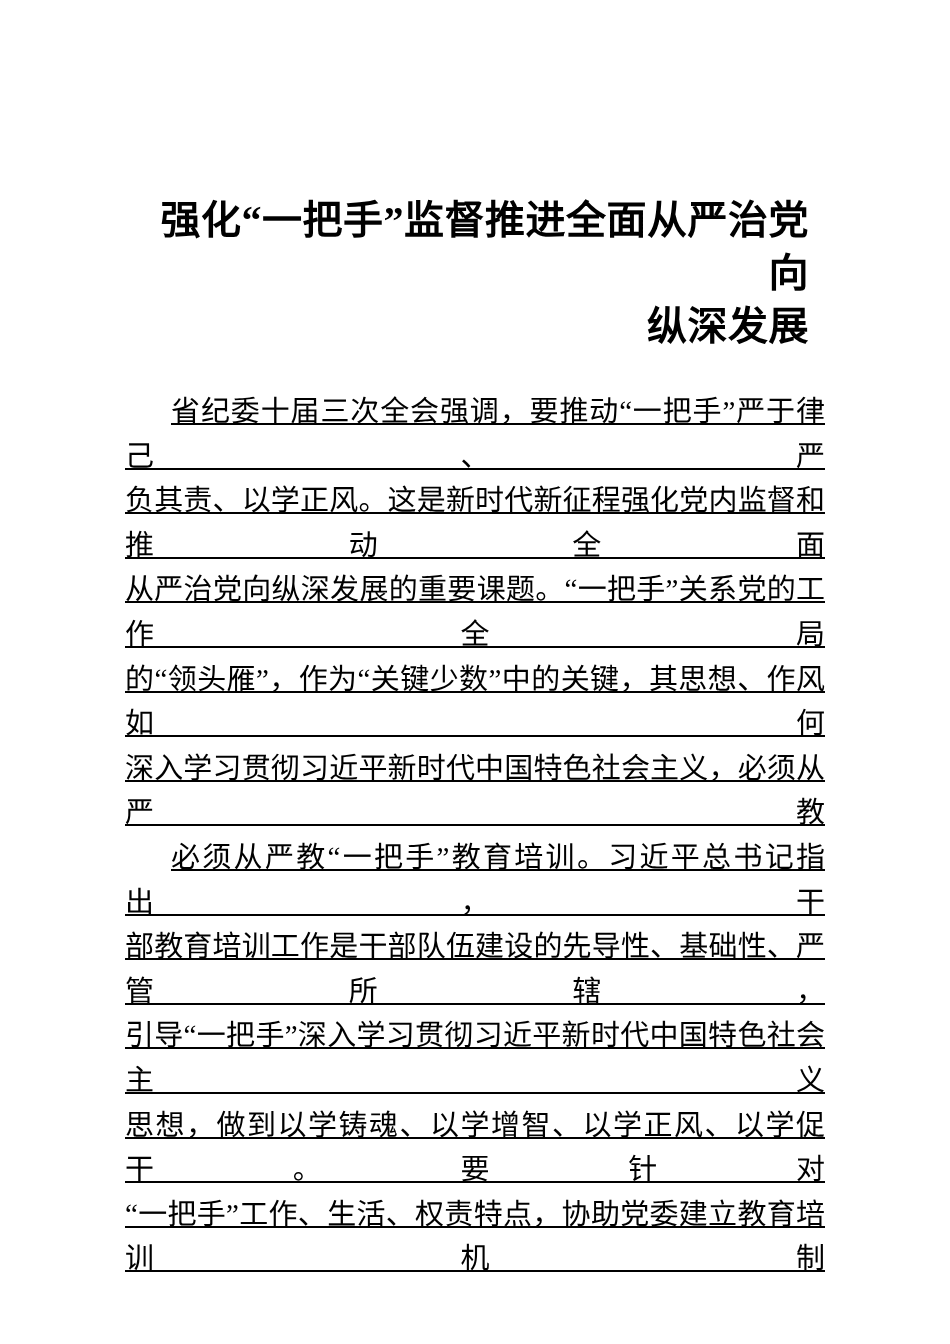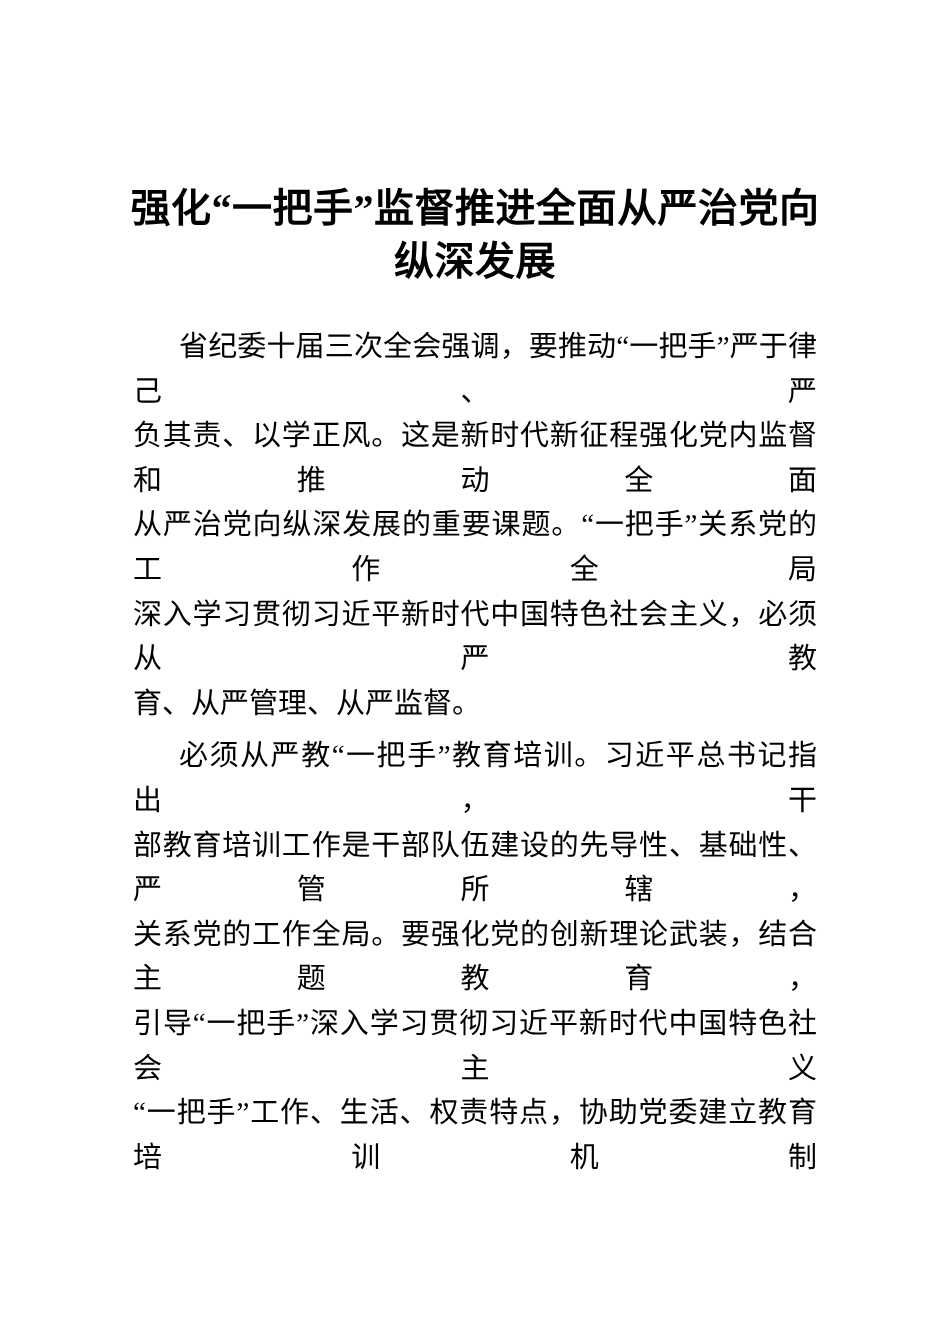--- a/index.html
+++ b/index.html
@@ -15,38 +15,39 @@
     margin: 0 auto;
     background: #ffffff;
     color: #000000;
     overflow: hidden;
     font-family: "Liberation Serif", "DejaVu Serif", serif;
   }
   .content {
     padding: 178px 125px 0 125px;
   }
   .doc-title {
-    margin: 4px;
+    margin: 16px;
     font-size: 40px;
     line-height: 53px;
     font-weight: 700;
-    text-align: center;
+    text-align: right;
     letter-spacing: 0.5px;
   }
   .doc-title .tline {
     display: block;
   }
   .doc-body {
     margin-top: 36px;
     font-size: 29px;
     line-height: 44.6px;
   }
   .para {
-    margin: 8px;
+    margin: 0;
     padding: 0;
+    text-decoration: underline;
   }
   .line {
     display: block;
     text-align: justify;
     white-space: nowrap;
   }
   .line.just {
     text-align-last: justify;
     -moz-text-align-last: justify;
     text-justify: inter-character;
@@ -67,25 +68,25 @@
   <div class="content">
     <h1 class="doc-title">
       <span class="tline">强化“一把手”监督推进全面从严治党向</span>
       <span class="tline">纵深发展</span>
     </h1>
     <div class="doc-body">
         <p class="para">
           <span class="line just first">省纪委十届三次全会强调，要推动“一把手”严于律己、严</span>
           <span class="line just">负其责、以学正风。这是新时代新征程强化党内监督和推动全面</span>
           <span class="line just">从严治党向纵深发展的重要课题。“一把手”关系党的工作全局</span>
+          <span class="line just">的“领头雁”，作为“关键少数”中的关键，其思想、作风如何</span>
           <span class="line just">深入学习贯彻习近平新时代中国特色社会主义，必须从严教</span>
-          <span class="line short">育、从严管理、从严监督。</span>
         </p>
         <p class="para">
           <span class="line just first">必须从严教“一把手”教育培训。习近平总书记指出，干</span>
           <span class="line just">部教育培训工作是干部队伍建设的先导性、基础性、严管所辖，</span>
-          <span class="line just">关系党的工作全局。要强化党的创新理论武装，结合主题教育，</span>
           <span class="line just">引导“一把手”深入学习贯彻习近平新时代中国特色社会主义</span>
+          <span class="line just">思想，做到以学铸魂、以学增智、以学正风、以学促干。要针对</span>
           <span class="line just">“一把手”工作、生活、权责特点，协助党委建立教育培训机制</span>
         </p>
       </div>
   </div>
 </div>
 
 </body></html>

